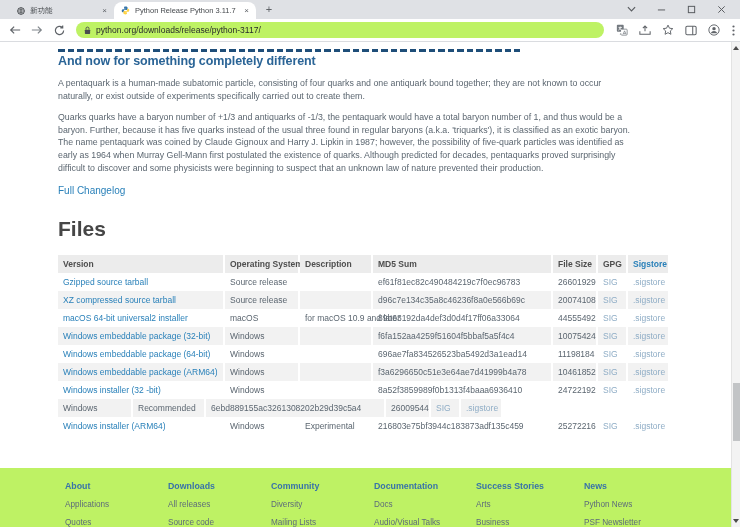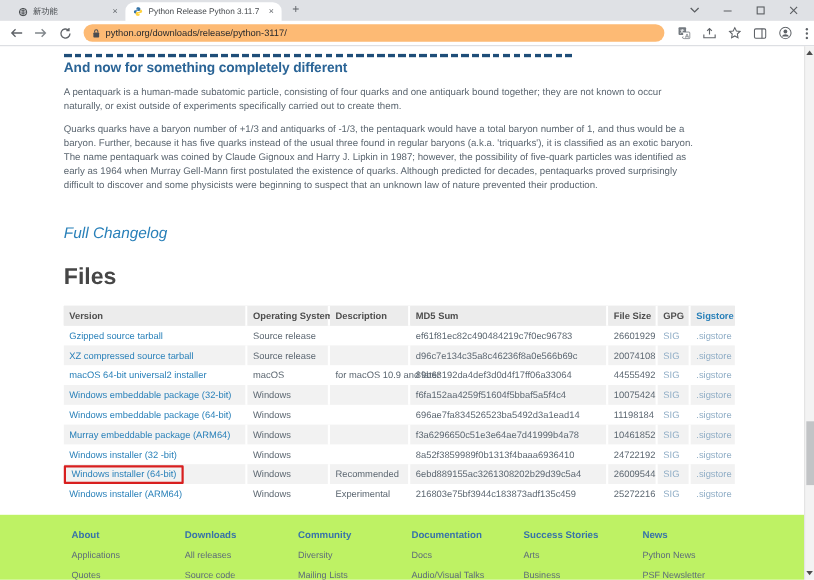--- a/index.html
+++ b/index.html
@@ -16,34 +16,34 @@
   .tab .ttl { flex:1 1 auto; overflow:hidden; }
   .tab .x { margin-left:4px; font-size:8px; color:#5f6368; flex:0 0 auto; }
   .newtab { position:absolute; left:262px; top:3px; width:14px; height:14px; text-align:center;
             line-height:13px; font-size:11px; color:#5f6368; }
   .wctl { position:absolute; top:1px; display:flex; align-items:center; height:16px; }
   .wctl span { width:30px; text-align:center; color:#5a5d61; font-size:9px; line-height:16px; }
 
   .toolbar { position:absolute; top:19px; left:0; right:0; height:23px; background:#fff;
              border-bottom:1px solid #dadce0; display:flex; align-items:center; }
   .navic { width:22px; text-align:center; color:#5f6368; flex:0 0 auto; display:flex; justify-content:center; }
-  .omnibox { margin-left:6px; width:528px; height:16px; background:#fdba74; border-radius:8px;
+  .omnibox { margin-left:6px; width:528px; height:16px; background:#bef264; border-radius:8px;
              display:flex; align-items:center; padding:0 8px; flex:0 0 auto; }
   .omnibox .url { font-size:8.5px; color:#27292c; margin-left:5px; letter-spacing:0; }
   .tb-right { display:flex; align-items:center; margin-left:6px; }
   .tb-right .navic { width:23px; }
 
   
   .page { position:absolute; top:48px; left:0; width:731px; height:484px; background:#fff;
           padding-left:58px; overflow:hidden; }
   .clip-strip { margin-top:1px; width:462px; height:3px;
       background:repeating-linear-gradient(90deg,#1f4e79 0 7px,transparent 7px 10px,#1f4e79 10px 16px,transparent 16px 19px); }
   h2.section { margin-top:2px; font-size:12.5px; font-weight:bold; color:#2a6496; letter-spacing:-0.1px; }
   p.body { margin-top:9px; font-size:8.8px; line-height:12.6px; color:#5b6670; width:576px; }
-  .changelog { display:inline-block; margin-top:29px; font-size:14px; color:#2980b9;font-style:italic; }
+  .changelog { display:inline-block; margin-top:11px; font-size:10px; color:#2980b9; }
   h1.files { margin-top:19px; font-size:21px; font-weight:bold; color:#464646; }
 
   .ftable { margin-top:14px; width:610px; font-size:8.5px; }
   .trow { display:flex; height:18px; line-height:18px; color:#5b6670; }
   .trow.head { background:#ececec; font-weight:bold; color:#4e4e4e; }
   .trow.alt .tcell { background:#f2f2f2; }
   .tcell { padding-left:5px; border-right:2px solid #fff; overflow:visible; white-space:nowrap; }
   .trow.head .tcell { background:#ececec; }
   .c-version{width:167px} .c-os{width:75px} .c-desc{width:73px} .c-md5{width:180px}
   .c-size{width:45px} .c-gpg{width:30px} .c-sig{width:40px; border-right:none}
@@ -249,39 +249,38 @@
         <div class="trow">
           <div class="tcell c-version"><span class="tlink">Windows embeddable package (64-bit)</span></div>
           <div class="tcell c-os">Windows</div>
           <div class="tcell c-desc"></div>
           <div class="tcell c-md5">696ae7fa834526523ba5492d3a1ead14</div>
           <div class="tcell c-size">11198184</div>
           <div class="tcell c-gpg"><span class="tlink faded">SIG</span></div>
           <div class="tcell c-sig"><span class="tlink faded">.sigstore</span></div>
         </div>
         <div class="trow alt">
-          <div class="tcell c-version"><span class="tlink">Murray embeddable package (ARM64)</span></div>
+          <div class="tcell c-version"><span class="tlink">Windows embeddable package (ARM64)</span></div>
           <div class="tcell c-os">Windows</div>
           <div class="tcell c-desc"></div>
           <div class="tcell c-md5">f3a6296650c51e3e64ae7d41999b4a78</div>
           <div class="tcell c-size">10461852</div>
           <div class="tcell c-gpg"><span class="tlink faded">SIG</span></div>
           <div class="tcell c-sig"><span class="tlink faded">.sigstore</span></div>
         </div>
         <div class="trow">
           <div class="tcell c-version"><span class="tlink">Windows installer (32 -bit)</span></div>
           <div class="tcell c-os">Windows</div>
           <div class="tcell c-desc"></div>
           <div class="tcell c-md5">8a52f3859989f0b1313f4baaa6936410</div>
           <div class="tcell c-size">24722192</div>
           <div class="tcell c-gpg"><span class="tlink faded">SIG</span></div>
           <div class="tcell c-sig"><span class="tlink faded">.sigstore</span></div>
         </div>
         <div class="trow alt">
-          <div class="tcell c-version"><span class="tlink red-box">Windows installer (64-bit)</span></div>
           <div class="tcell c-os">Windows</div>
           <div class="tcell c-desc">Recommended</div>
           <div class="tcell c-md5">6ebd889155ac3261308202b29d39c5a4</div>
           <div class="tcell c-size">26009544</div>
           <div class="tcell c-gpg"><span class="tlink faded">SIG</span></div>
           <div class="tcell c-sig"><span class="tlink faded">.sigstore</span></div>
         </div>
         <div class="trow">
           <div class="tcell c-version"><span class="tlink">Windows installer (ARM64)</span></div>
           <div class="tcell c-os">Windows</div>

